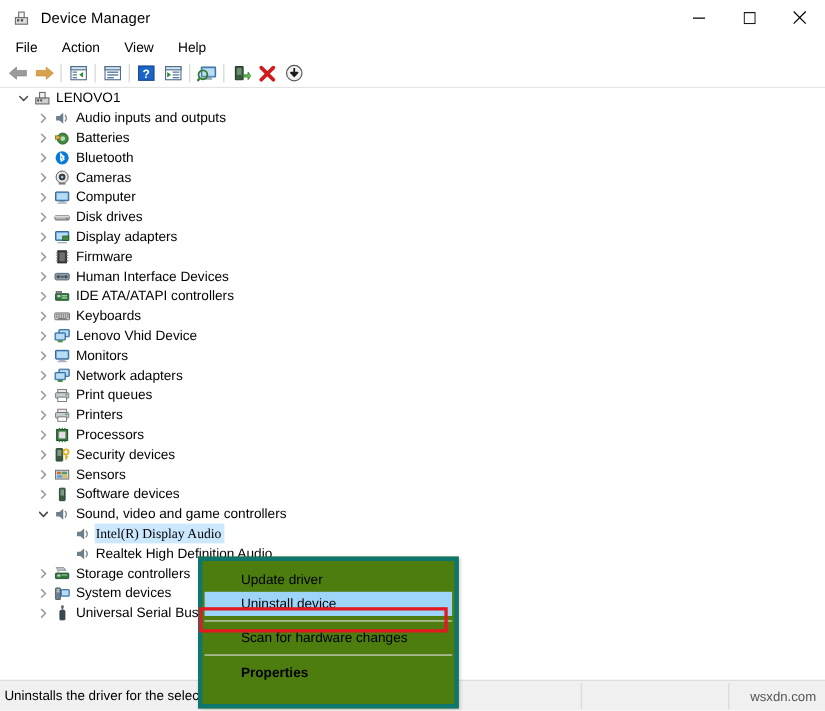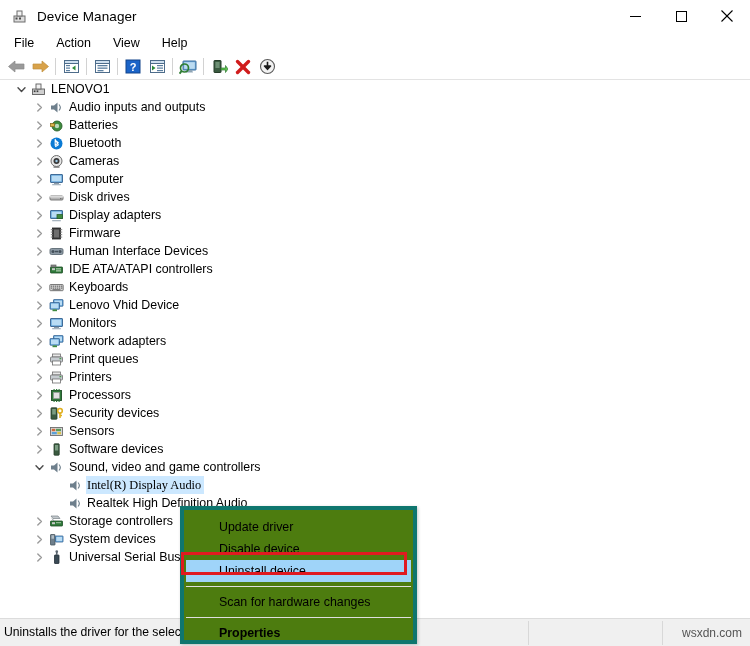--- a/index.html
+++ b/index.html
@@ -769,21 +769,20 @@
             <circle cx="7.75" cy="1.6" r="1.3" fill="#5c6670"></circle>
           </svg>
       </div>
       <div class="tlabel">Universal Serial Bus controllers</div>
     </div>
 
   </div>
 
   <div class="ctxmenu">
     <div class="ctxitem first">Update driver</div>
-    <div class="ctxitem">Disable device</div>
     <div class="ctxitem highlight">Uninstall device</div>
     <div class="ctxsep"></div>
     <div class="ctxitem">Scan for hardware changes</div>
     <div class="ctxsep"></div>
     <div class="ctxitem bold">Properties</div>
   </div>
 
   <div class="redbox"></div>
 
   <div class="statusbar">

